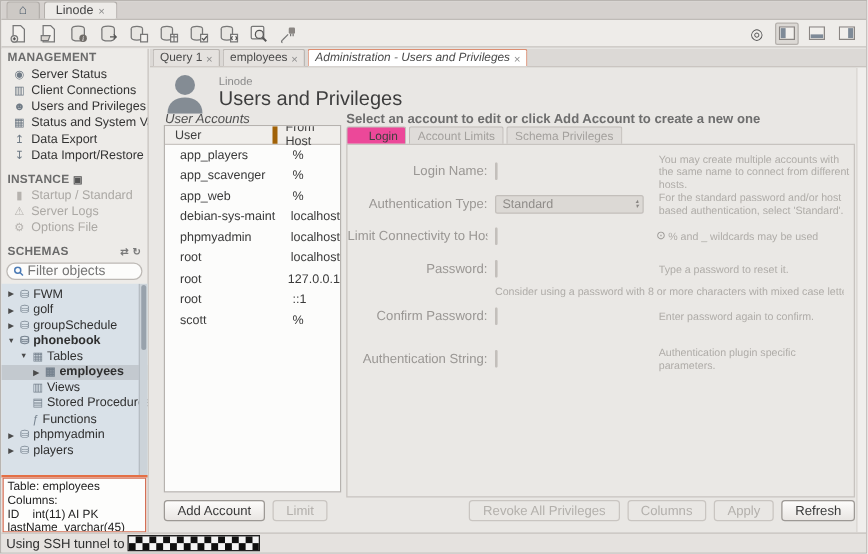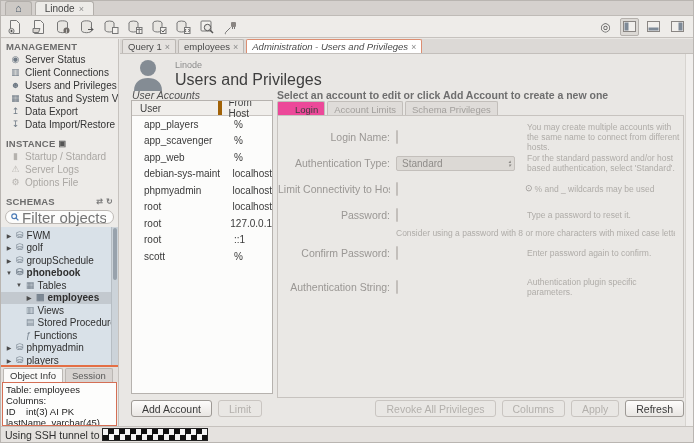--- a/index.html
+++ b/index.html
@@ -26,21 +26,21 @@
   .sec-hdr{flex:none;height:14px;display:flex;align-items:center;padding:0 5px;font-size:9.5px;font-weight:bold;color:#6b6b6b;letter-spacing:.2px;}
   .sec-hdr .hg{margin-left:3px;font-size:8px;color:#555;}
   .sec-hdr .spacer{flex:1;}
   .sec-hdr .mini{font-size:8px;color:#7a7a7a;margin-left:3px;}
   .side-item{flex:none;height:13px;display:flex;align-items:center;gap:4px;padding-left:9px;font-size:10px;color:#333;white-space:nowrap;overflow:hidden;}
   .side-item .g{flex:none;width:11px;text-align:center;font-size:9px;color:#6f7a85;line-height:1;}
   .side-item.disabled{color:#aba8a4;}
   .side-item.disabled .g{color:#b5b2ae;}
   .sec-gap{flex:none;height:5px;}
   .filterbox{flex:none;height:14px;margin:2px 4px 3px;background:#fcfcfb;border:1px solid #bdb9b5;border-radius:8px;display:flex;align-items:center;gap:3px;padding:0 5px;}
-  .filterbox input{border:none;outline:none;background:transparent;font-family:"Liberation Sans",sans-serif;font-size:15px;color:#777;width:84px;}
+  .filterbox input{border:none;outline:none;background:transparent;font-family:"Liberation Sans",sans-serif;font-size:11px;color:#777;width:84px;}
   .tree{flex:1;background:#d9e1e8;position:relative;overflow:hidden;padding-top:2px;}
   .titem{height:12.5px;display:flex;align-items:center;gap:3px;font-size:10px;color:#2f2f2f;white-space:nowrap;overflow:hidden;padding-right:8px;}
   .titem .arrow{flex:none;width:8px;text-align:center;font-size:6px;color:#4a4a4a;}
   .titem .g{flex:none;font-size:9px;color:#76828e;line-height:1;}
   .titem.bold{font-weight:bold;}
   .titem.selected{background:#c3c9cf;}
   .tree-scroll{position:absolute;top:0;right:0;bottom:0;width:7px;background:#ccd3d9;border-left:1px solid #b6bdc3;}
   .tree-thumb{position:absolute;top:1px;left:1px;width:4px;height:52px;background:#98a2ac;border-radius:2px;}
   .splitter{flex:none;height:2px;background:#e46f45;}
   .infotabs{flex:none;height:15px;background:#e2dfdc;display:flex;align-items:flex-end;gap:2px;padding:0 2px;}
@@ -353,38 +353,27 @@
           <span class="arrow">▶</span>
           <span class="g">⛁</span>
           <span>players</span>
         </div>
 
       <div class="tree-scroll">
           <div class="tree-thumb"></div>
         </div>
     </div>
     <div class="splitter"></div>
-    <div class="infotabs">
-
-        <div class="itab active">
-          <span>Object Info</span>
-        </div>
-
-        <div class="itab">
-          <span>Session</span>
-        </div>
-
-    </div>
     <div class="infobox">
 
         <div>Table: employees</div>
 
         <div>Columns:</div>
 
-        <div>ID    int(3) AI PK</div>
+        <div>ID    int(11) AI PK</div>
 
         <div>lastName  varchar(45)</div>
 
     </div>
   </div>
 
   <div class="main">
     <div class="mtabs">
 
         <div class="mtab">

